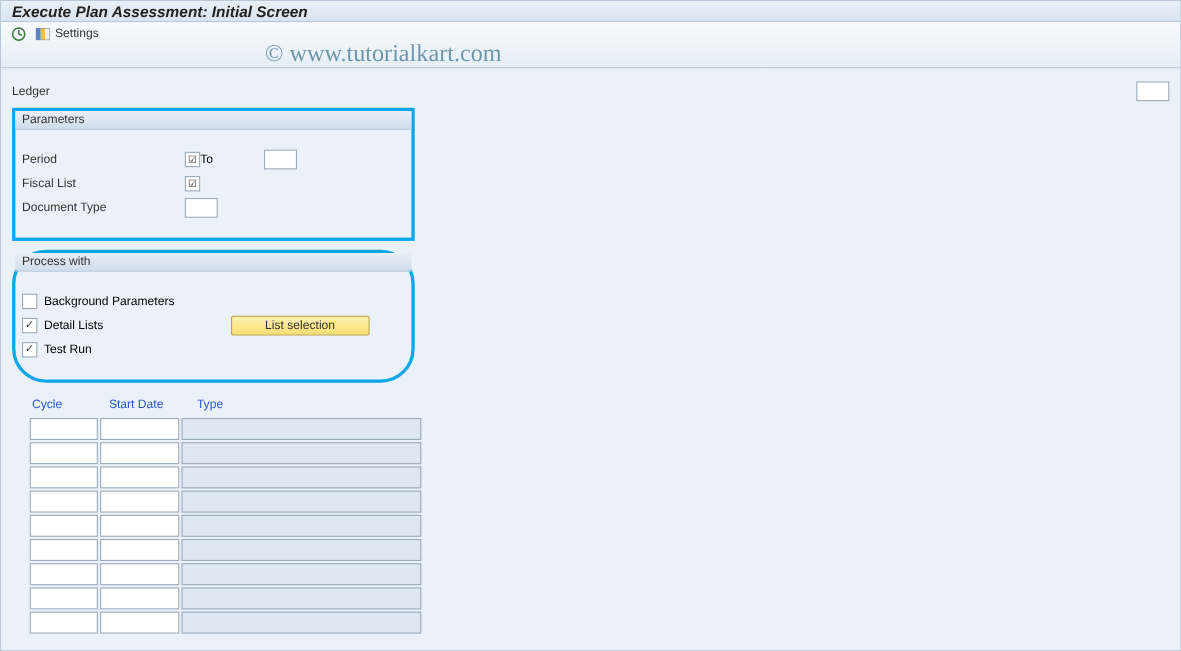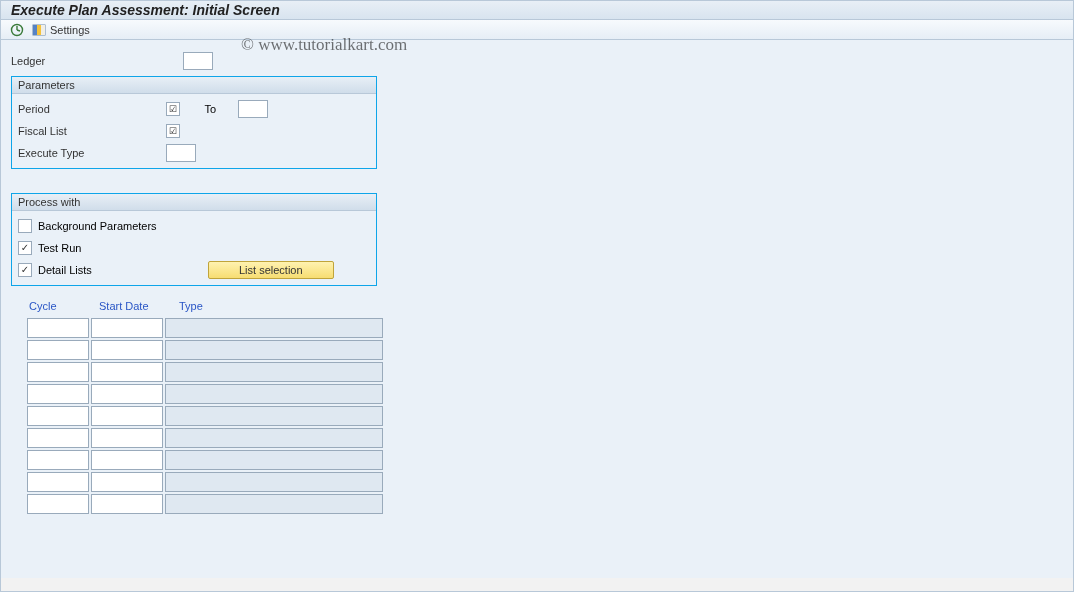--- a/index.html
+++ b/index.html
@@ -20,61 +20,62 @@
     font-weight: bold;
     font-style: italic;
     font-size: 14px;
     color: #222;
   }
   .toolbar {
     background: linear-gradient(#f7fafd, #e6eef6);
     border-bottom: 1px solid #b8c8d8;
     padding: 3px 8px;
     display: flex;
-    align-items: center;
+    align-items: flex-start;
     gap: 6px;
-    height: 20px;
+    height: 42px;
   }
   .tb-icon {
     width: 16px; height: 16px;
     display: inline-flex; align-items:center; justify-content:center;
   }
   .tb-settings {
     display: inline-flex; align-items:center; gap:3px;
     color:#333; cursor:pointer;
   }
   .content {
     background: #eaf1f8;
     padding: 8px 10px;
     height: calc(100% - 52px);
   }
   .field-row {
     display:flex; align-items:center; gap:22px;
     margin: 4px 0 2px 0;
+    justify-content: space-between;
   }
   .label { width:150px; color:#333; }
   .input-box {
     border:1px solid #99aabb; background:#fff;
     height:18px; padding:0 3px; font-size:11px;
   }
   .small { width:30px; }
   .group {
-    border:1px solid #0ea5e9;
+    border:3px solid #0ea5e9;
     margin-top:6px;
     width:366px;
     background:#eaf1f8;
   }
   .group-title {
     background: linear-gradient(#e8eff6, #d0ddea);
     border-bottom:1px solid #b8c8d8;
     padding:2px 6px;
     color:#333;
     font-size:11px;
   }
-  .group-body { padding:4px 6px; }
+  .group-body { padding:16px 6px; }
   .group-row {
     display:flex; align-items:center;
     height:22px;
   }
   .group-label { width:148px; color:#333; }
   .chk { width:14px; height:14px; border:1px solid #99aabb; background:#fff; display:inline-flex; align-items:center; justify-content:center; }
   .chk.checked::after { content:"✓"; font-size:10px; line-height:10px; color:#333; }
   .chkbox { margin-right:6px; }
   .chk-ind {
     width:14px; height:14px; border:1px solid #99aabb; background:#fff;
@@ -109,23 +110,23 @@
   .cell {
     border:1px solid #99aabb;
     height:20px; background:#fff;
   }
   .c-cycle { width:62px; background:#fff; }
   .c-date  { width:72px; background:#fff; }
   .c-text  { width:218px; background:#dfe8f1; }
   .watermark {
     position:absolute;
     top:34px; left:240px;
-    color:#000000;
+    color:#0c4a6e;
     opacity:0.55;
-    font-size:17px;
+    font-size:22px;
     font-family: Georgia, serif;
     pointer-events:none;
   }
 </style>
 </head>
 <body>
 
 <div class="titlebar">Execute Plan Assessment: Initial Screen</div>
 
 <div class="toolbar">
@@ -157,50 +158,50 @@
     <span class="label">Ledger</span>
     <input class="input-box small" value="" style="">
   </div>
 
   <div class="group">
     <div class="group-title">Parameters</div>
     <div class="group-body">
       <div class="group-row">
         <span class="group-label">Period</span>
         <span class="chk-ind">☑</span>
-        <span style="width:36px;text-align:right">To</span>
+        <span style="width:36px;text-align:left">To</span>
         <span style="width:22px"></span>
         <input class="input-box small" value="" style="">
       </div>
       <div class="group-row">
         <span class="group-label">Fiscal List</span>
         <span class="chk-ind">☑</span>
       </div>
       <div class="group-row">
-        <span class="group-label">Execute Type</span>
+        <span class="group-label">Document Type</span>
         <input class="input-box small" value="" style="">
       </div>
     </div>
   </div>
 
-  <div class="group" style="margin-top:24px;">
+  <div class="group" style="margin-top:8px;border-radius:31px;">
     <div class="group-title">Process with</div>
     <div class="group-body">
       <div class="group-row">
         <span class="chk chkbox"></span>
         <span>Background Parameters</span>
-      </div>
-      <div class="group-row">
-        <span class="chk chkbox checked"></span>
-        <span>Test Run</span>
       </div>
       <div class="group-row">
         <span class="chk chkbox checked"></span>
         <span style="width:170px">Detail Lists</span>
         <button class="btn">List selection</button>
+      </div>
+      <div class="group-row">
+        <span class="chk chkbox checked"></span>
+        <span>Test Run</span>
       </div>
     </div>
   </div>
 
   <div class="table">
     <div class="table-header">
       <span class="th-cycle">Cycle</span>
       <span class="th-date">Start Date</span>
       <span class="th-text">Type</span>
     </div>

